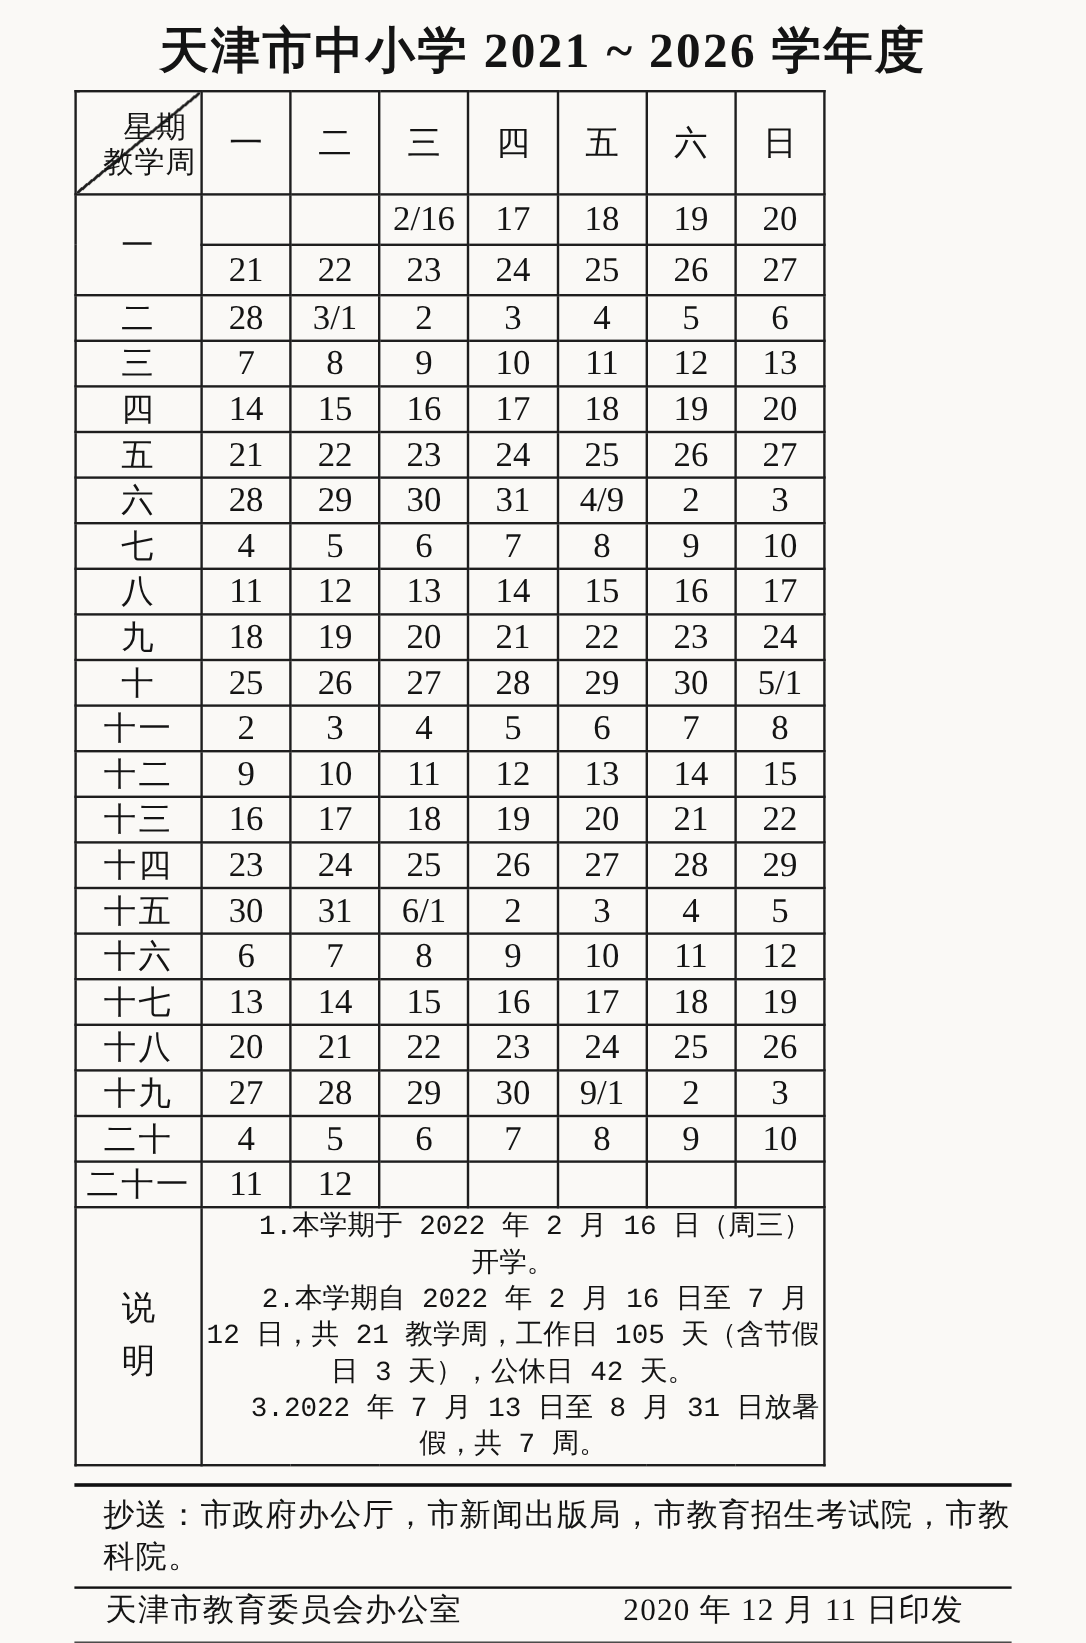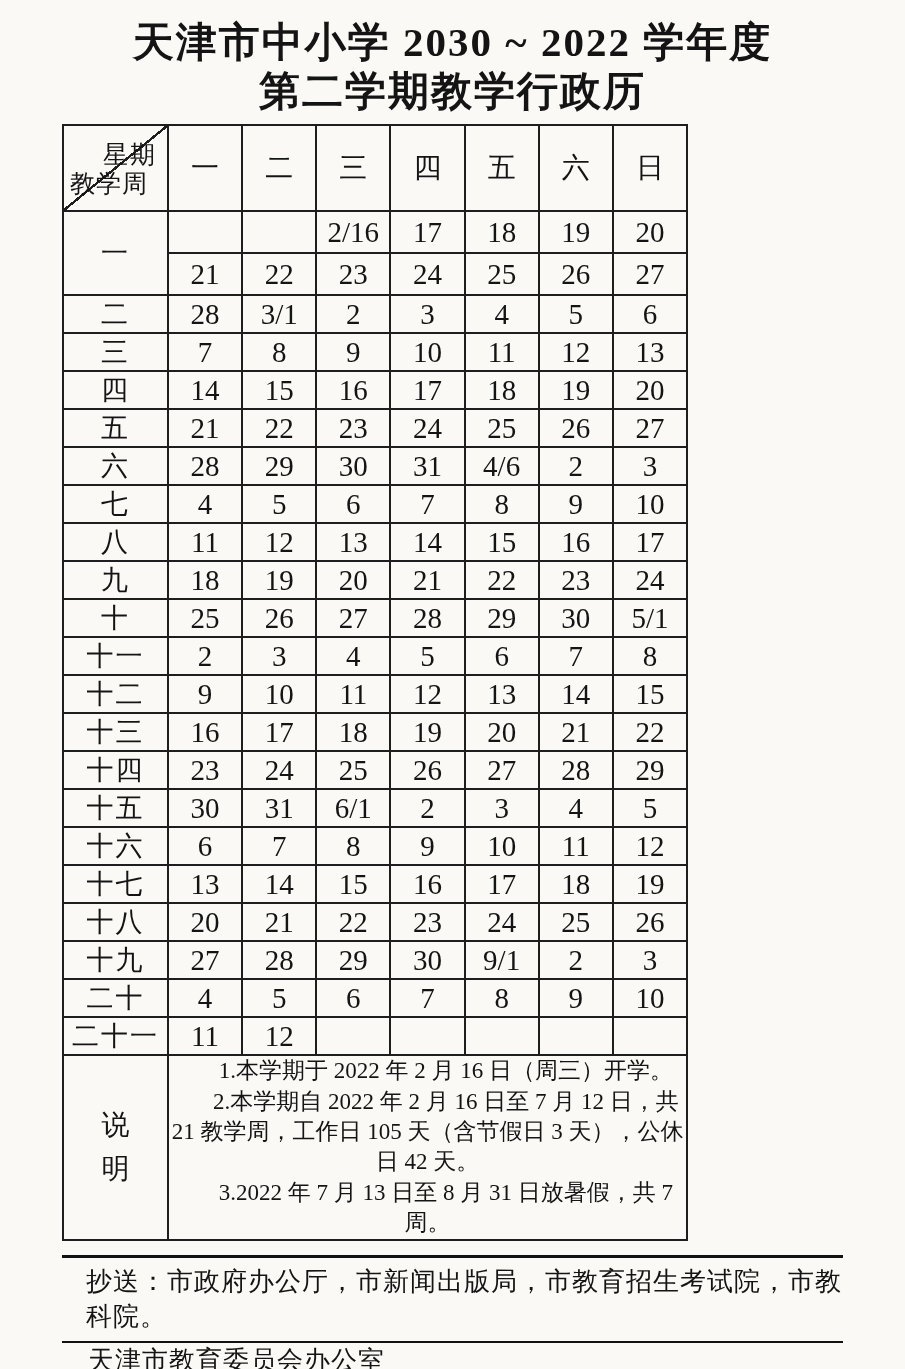--- a/index.html
+++ b/index.html
@@ -44,35 +44,36 @@
   th.corner {
     position:relative;
     background:
       linear-gradient(to bottom right,
         transparent calc(50% - 1.2px),
         #1e1e1e calc(50% - 1.2px),
         #1e1e1e calc(50% + 1.2px),
         transparent calc(50% + 1.2px));
   }
   th.corner .corner-top   { position:absolute; top:12px;  right:10px; font-size:25px; letter-spacing:2px; }
-  th.corner .corner-bottom{ position:absolute; bottom:10px; left:6px;  font-size:25px; letter-spacing:1px; }
+  th.corner .corner-bottom{ position:absolute; bottom:10px; left:22px;  font-size:25px; letter-spacing:1px; }
 
   tr.week-row    { height:38px; }
   tr.week-sub    { height:42px; }
   tbody th.week  { font-size:27px; letter-spacing:2px; }
   tbody td.day   { font-size:29px; }
 
   
   th.notes-label { font-size:28px; }
   th.notes-label div { line-height:1.6; }
   td.notes {
     text-align:left;
     font-size:23px;
     line-height:1.32;
     padding:4px 8px 6px 8px;
+    font-family:Liberation Mono, monospace;
   }
   td.notes p { margin:0; text-indent:1.6em; }
 
   
   .footer { margin:14px 62px 12px 62px; }
   .rule       { height:3px; background:#111; }
   .rule.mid   { height:2.5px; }
   .cc-line    { font-size:26px; padding:6px 0 7px 24px; letter-spacing:1px; }
   .issue-row  {
     display:flex; justify-content:space-between;
@@ -83,22 +84,21 @@
     font-size:26px;
     letter-spacing:3px;
   }
 </style>
 </head>
 <body>
 
 <div class="page">
 
   <div class="title">
-    <span>天津市中小学 2030 ~ 2022 学年度</span><br>
-    <span>第二学期教学行政历</span>
+    <span>天津市中小学 2021 ~ 2026 学年度</span><br>
   </div>
 
   <table class="cal">
     <colgroup>
       <col class="wlabel">
       <col>
         <col>
         <col>
         <col>
         <col>
@@ -181,21 +181,21 @@
           <td class="day">25</td>
           <td class="day">26</td>
           <td class="day">27</td>
         </tr>
         <tr class="week-row">
           <th class="week">六</th>
           <td class="day">28</td>
           <td class="day">29</td>
           <td class="day">30</td>
           <td class="day">31</td>
-          <td class="day">4/6</td>
+          <td class="day">4/9</td>
           <td class="day">2</td>
           <td class="day">3</td>
         </tr>
         <tr class="week-row">
           <th class="week">七</th>
           <td class="day">4</td>
           <td class="day">5</td>
           <td class="day">6</td>
           <td class="day">7</td>
           <td class="day">8</td>
@@ -355,19 +355,20 @@
         </tr>
       </tbody>
   </table>
 
   <div class="footer">
     <div class="rule"></div>
     <div class="cc-line">抄送：市政府办公厅，市新闻出版局，市教育招生考试院，市教科院。</div>
     <div class="rule mid"></div>
     <div class="issue-row">
       <span>天津市教育委员会办公室</span>
+      <span>2020 年 12 月 11 日印发</span>
     </div>
     <div class="rule"></div>
   </div>
 
   <div class="page-number">- 4 -</div>
 
 </div>
 
 </body></html>

